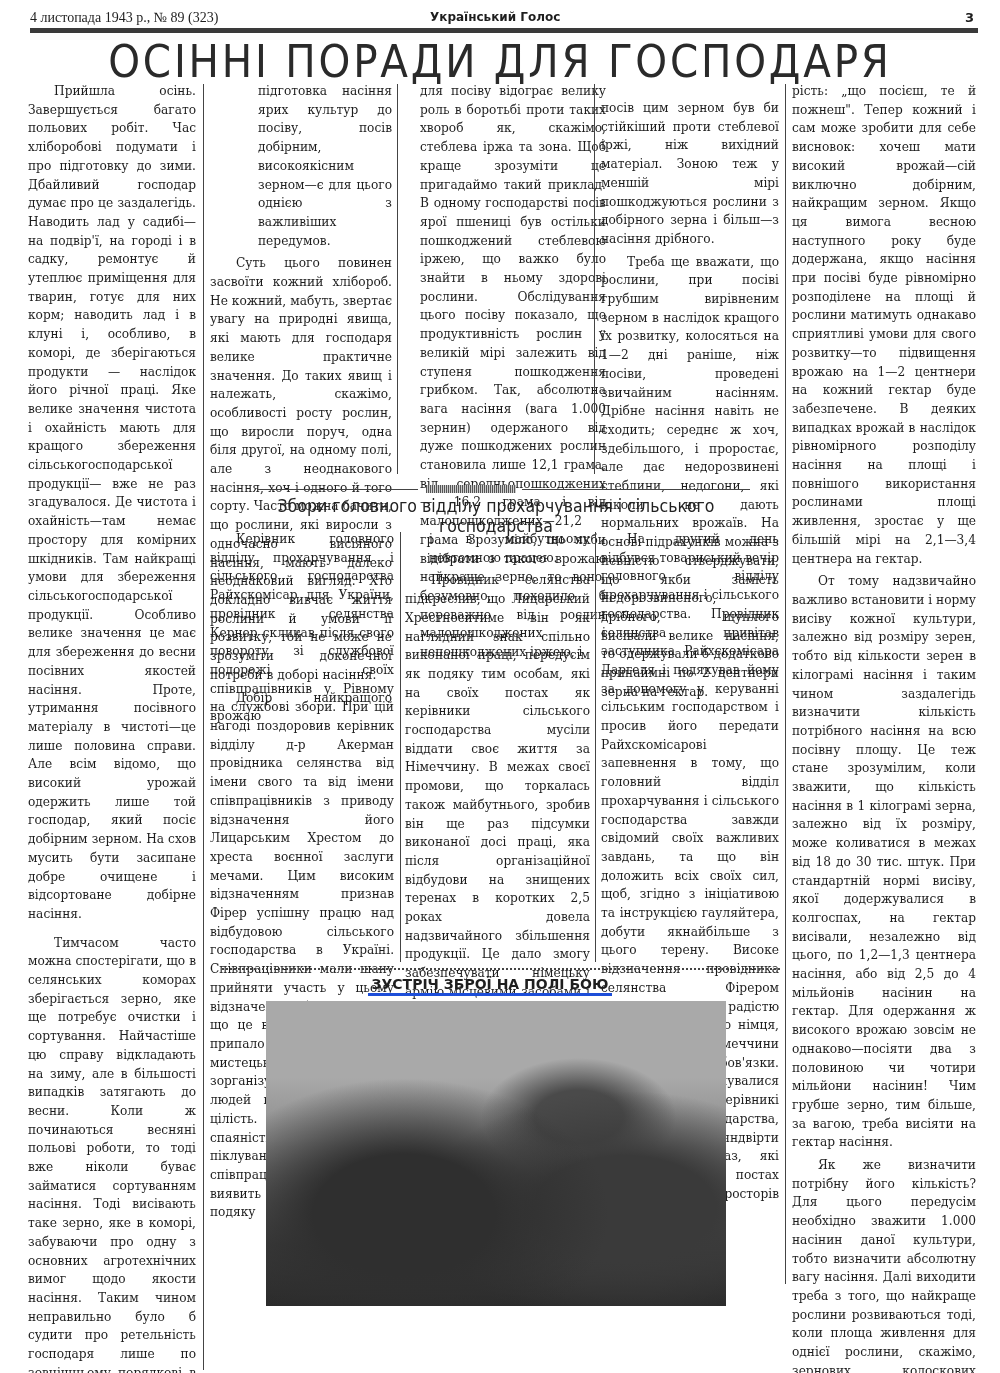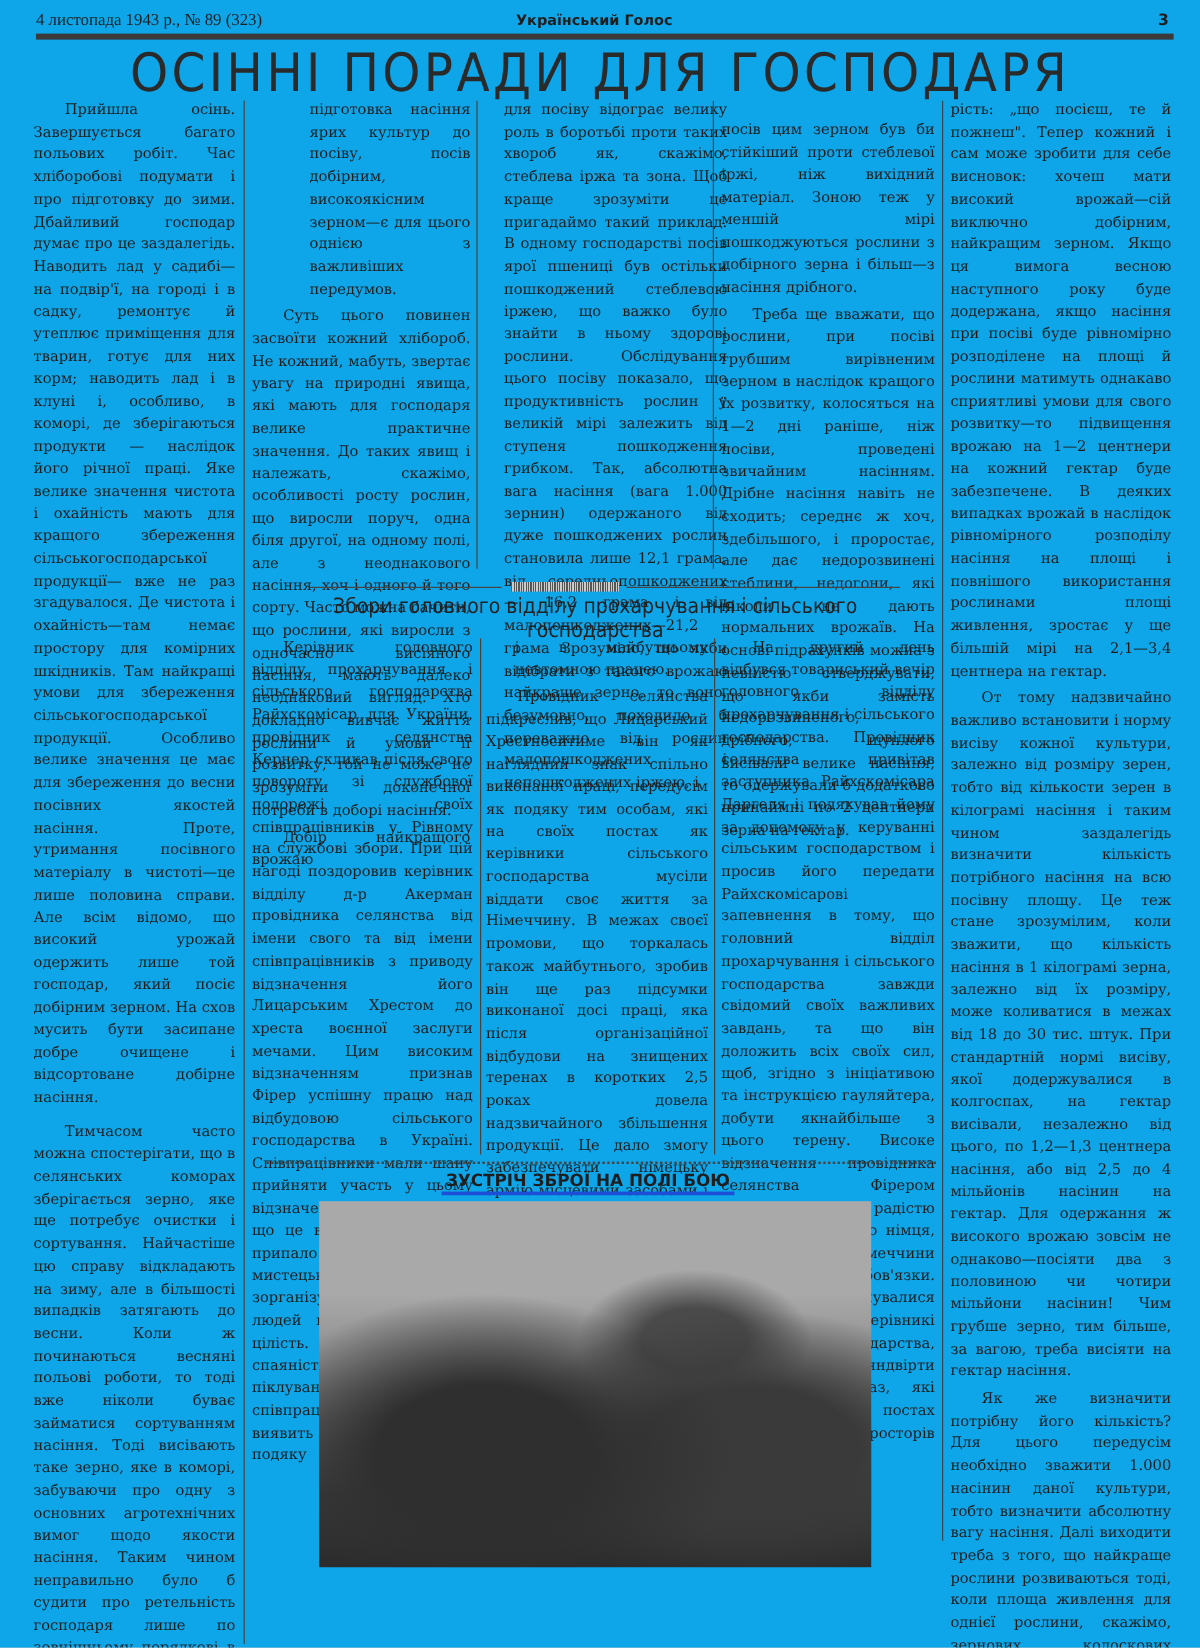--- a/index.html
+++ b/index.html
@@ -3,21 +3,21 @@
 <meta charset="utf-8">
 <style>
   html, body { margin:0; padding:0; }
   body {
     width:1000px; height:1373px; overflow:hidden;
     background:#cfcfcf;
     font-family:"DejaVu Serif", serif;
     color:#1e1e1e;
     position:relative;
   }
-  .page { position:absolute; left:0; top:0; width:1000px; height:1373px; background:#0ea5e9; }
+  .page { position:absolute; left:0; top:0; width:1000px; height:1373px; background:#ffffff; }
   .header { position:absolute; top:8px; left:30px; right:22px; height:20px; font-size:13px; }
   .hdr-left { position:absolute; left:0; top:2px; font-family:"Liberation Serif", serif; font-size:14px; }
   .hdr-center { position:absolute; left:400px; top:2px; font-family:"DejaVu Sans", sans-serif; font-weight:bold; font-size:12px; }
   .hdr-right { position:absolute; right:4px; top:2px; font-family:"DejaVu Sans", sans-serif; font-weight:bold; font-size:13px; }
   .hdr-rule { position:absolute; top:28px; left:30px; right:22px; height:5px; background:#3a3a3a; }
   .title {
     position:absolute; top:36px; left:0; width:1000px; text-align:center;
     font-family:"DejaVu Sans", sans-serif; font-size:44px; letter-spacing:3px; color:#2a2a2a;
     transform:scaleX(0.92); transform-origin:center;
   }

